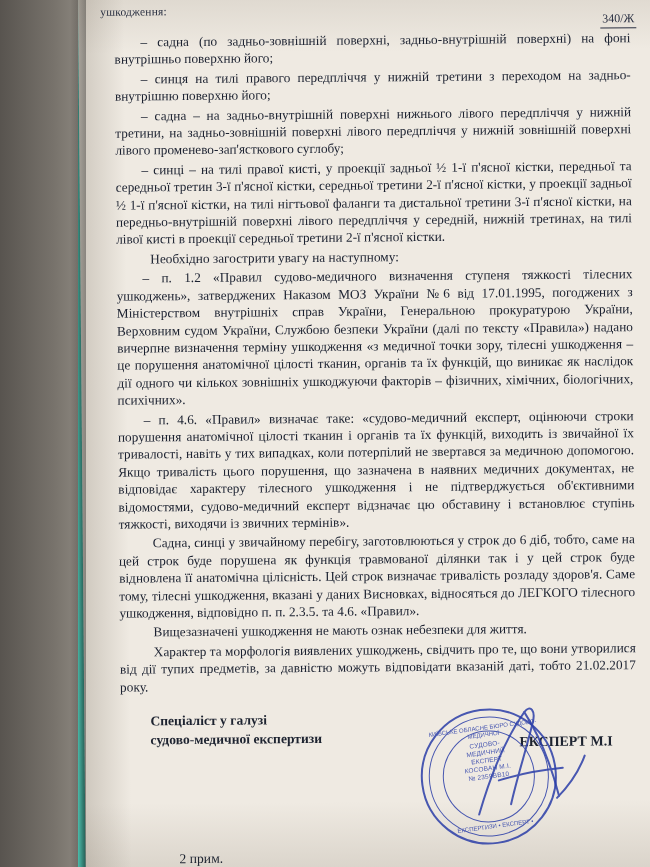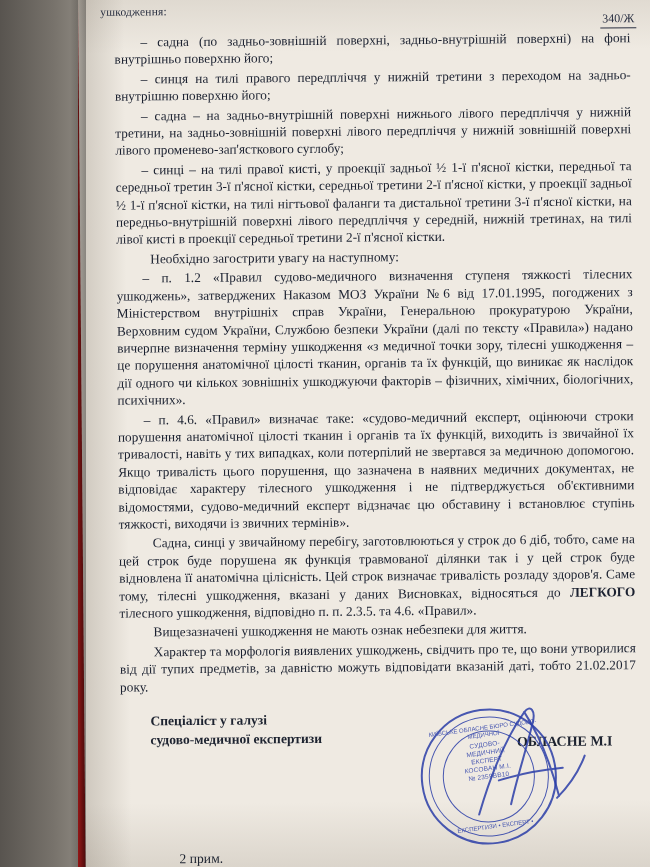--- a/index.html
+++ b/index.html
@@ -10,21 +10,21 @@
     width: 650px;
     height: 867px;
     overflow: hidden;
     background: #6e6e6e;
     font-family: "Liberation Serif", serif;
   }
   .page-wrap {
     position: relative;
     width: 572px;
     height: 867px;
-    background: #b91c1c;
+    background: #5eead4;
   }
   
   .paper {
     position: absolute;
     left: 78px;
     top: -6px;
     width: 578px;
     height: 880px;
     background: #efeae2;
     box-shadow: -3px 0 6px rgba(0,0,0,0.45);
@@ -104,21 +104,21 @@
     margin: 0 0 2px 0;
   }
   .p-dash {
     text-indent: 26px;
   }
   .p-ind-big {
     text-indent: 34px;
   }
   .gap { margin-top: 9px; }
   .gap-sm { margin-top: 5px; }
-  b, .bold { font-weight: bold; }
+  b, .bold { font-weight: normal; }
 
   .sig-block {
     margin-top: 16px;
     position: relative;
     height: 120px;
   }
   .sig-lines {
     font-size: 13.6px;
     line-height: 19px;
     font-weight: bold;
@@ -229,21 +229,21 @@
 
       </div>
 
       <div class="sig-block">
 
         <div class="sig-lines">
           <div>Спеціаліст у галузі</div>
           <div>судово-медичної експертизи</div>
         </div>
 
-        <div class="sig-name">ОБЛАСНЕ М.І</div>
+        <div class="sig-name">ЕКСПЕРТ М.І</div>
 
         <div class="stamp">
           <div class="ring2"></div>
           <div class="ring3"></div>
           <div class="arc-top">КИЇВСЬКЕ ОБЛАСНЕ БЮРО СУДОВО-МЕДИЧНОЇ</div>
           <div class="arc-bottom">ЕКСПЕРТИЗИ • ЕКСПЕРТ •</div>
           <div class="core">
             <div>СУДОВО-</div>
             <div>МЕДИЧНИЙ</div>
             <div>ЕКСПЕРТ</div>

